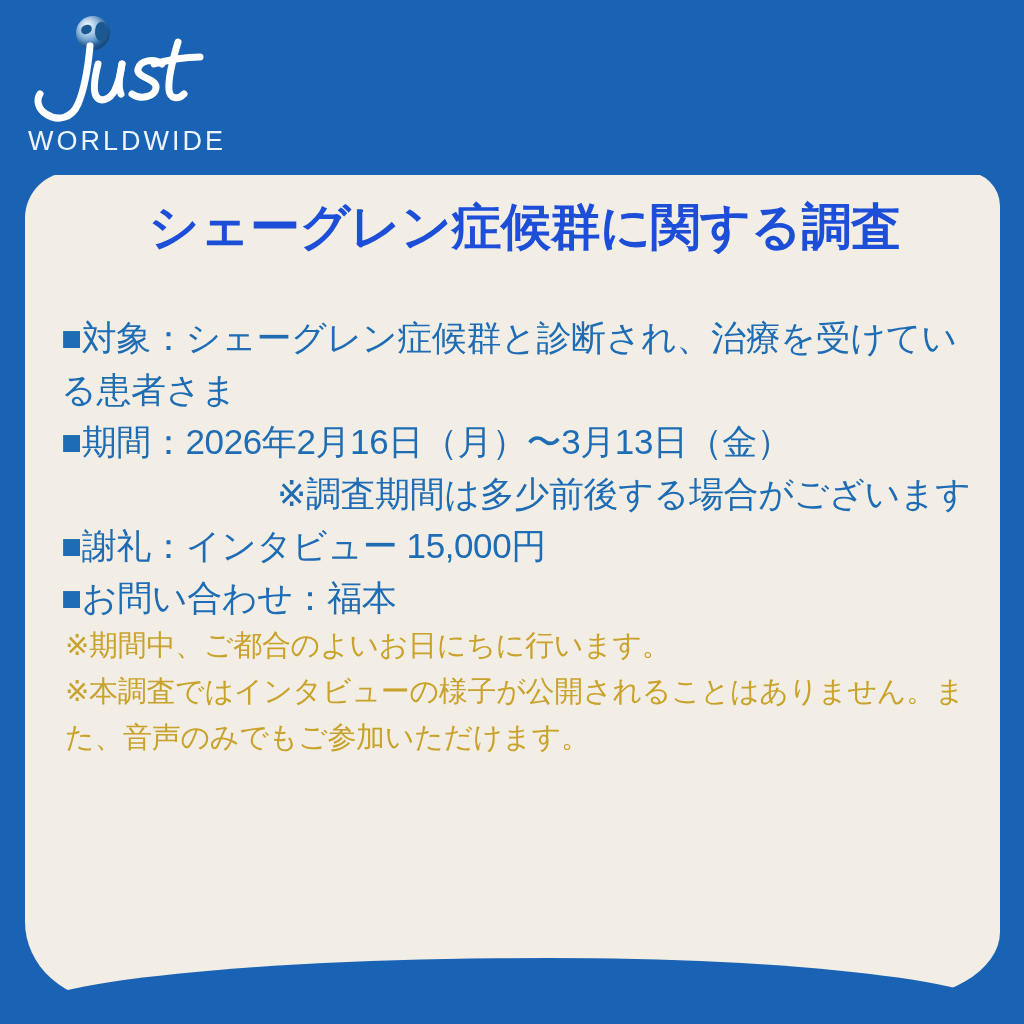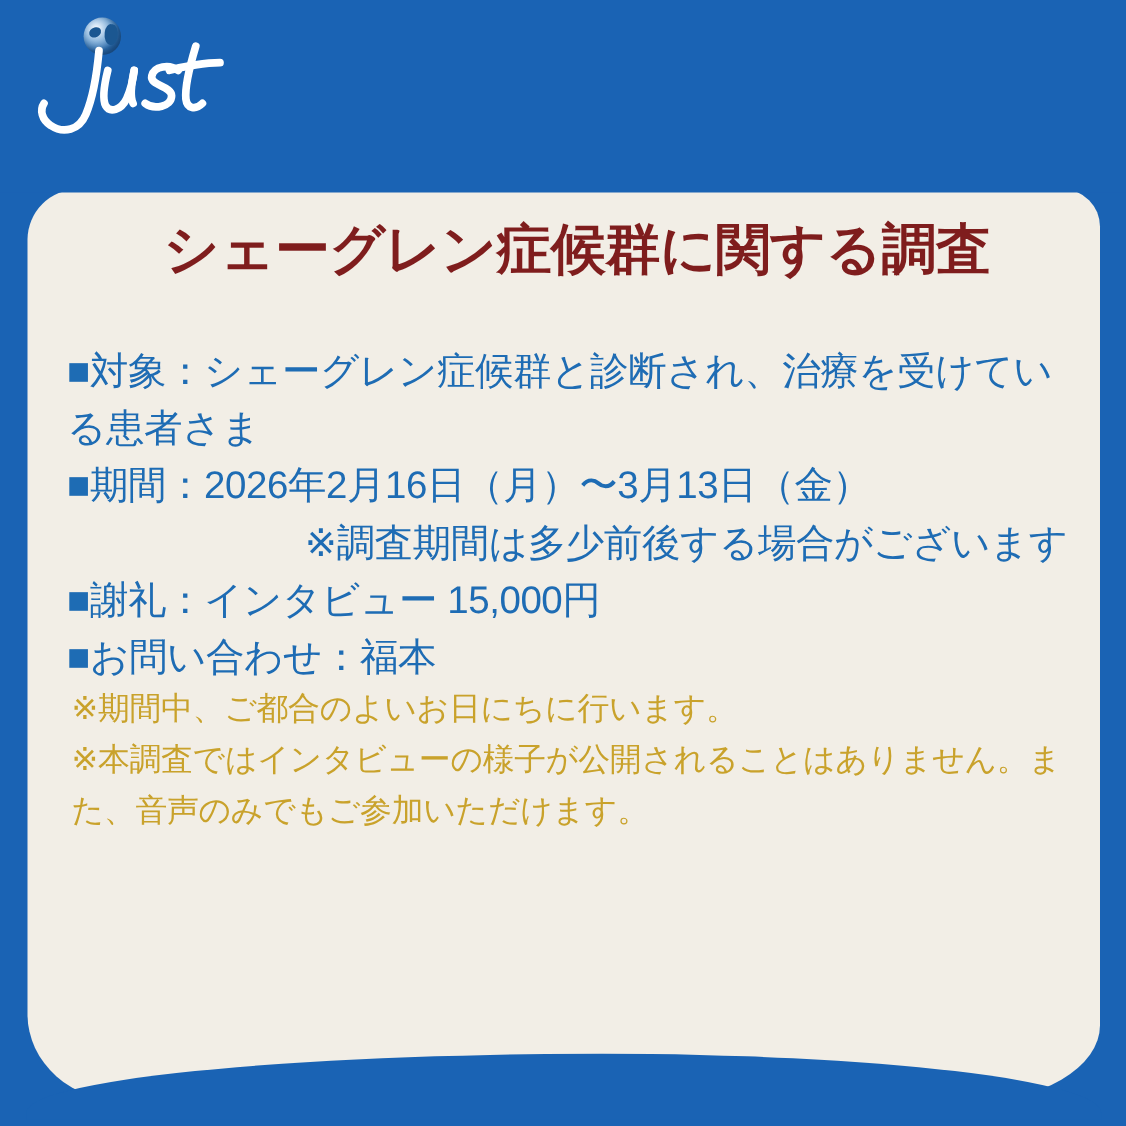--- a/index.html
+++ b/index.html
@@ -173,29 +173,30 @@
           <path d="M76 36 C72 52 71 62 74 68 C78 75 88 72 93 62 C97 53 99 44 100 36" stroke-width="7"></path>
           <path d="M100 36 C97 50 96 60 99 66" stroke-width="7"></path>
 
           <path d="M140 36 C132 30 118 32 116 41 C114 50 134 50 134 59 C134 69 118 72 110 66" stroke-width="7"></path>
 
           <path d="M156 14 C150 34 146 52 147 62 C148 71 156 72 162 66" stroke-width="7"></path>
           <path d="M132 36 C146 32 166 29 178 29" stroke-width="7"></path>
         </g>
       </svg>
     </div>
+    <div id="logo-worldwide">WORLDWIDE</div>
   </div>
 
 
 </div>
 
 <div id="card" style="background: rgb(242, 238, 230);">
   <div id="card-inner">
 
-    <div id="card-title" style="color: #7f1d1d; padding-left: 24px;">シェーグレン症候群に関する調査</div>
+    <div id="card-title" style="color: #1d4ed8; padding-left: 24px;">シェーグレン症候群に関する調査</div>
 
     <div id="details" style="color: rgb(30, 108, 180);">
         <span class="d-line wrap">■対象：シェーグレン症候群と診断され、治療を受けている患者さま</span>
         <span class="d-line">■期間：2026年2月16日（月）〜3月13日（金）</span>
         <span class="d-line indent">※調査期間は多少前後する場合がございます</span>
         <span class="d-line">■謝礼：インタビュー 15,000円</span>
         <span class="d-line">■お問い合わせ：福本</span>
       </div>
 
     <div id="notes" style="color: rgb(201, 162, 43);">

